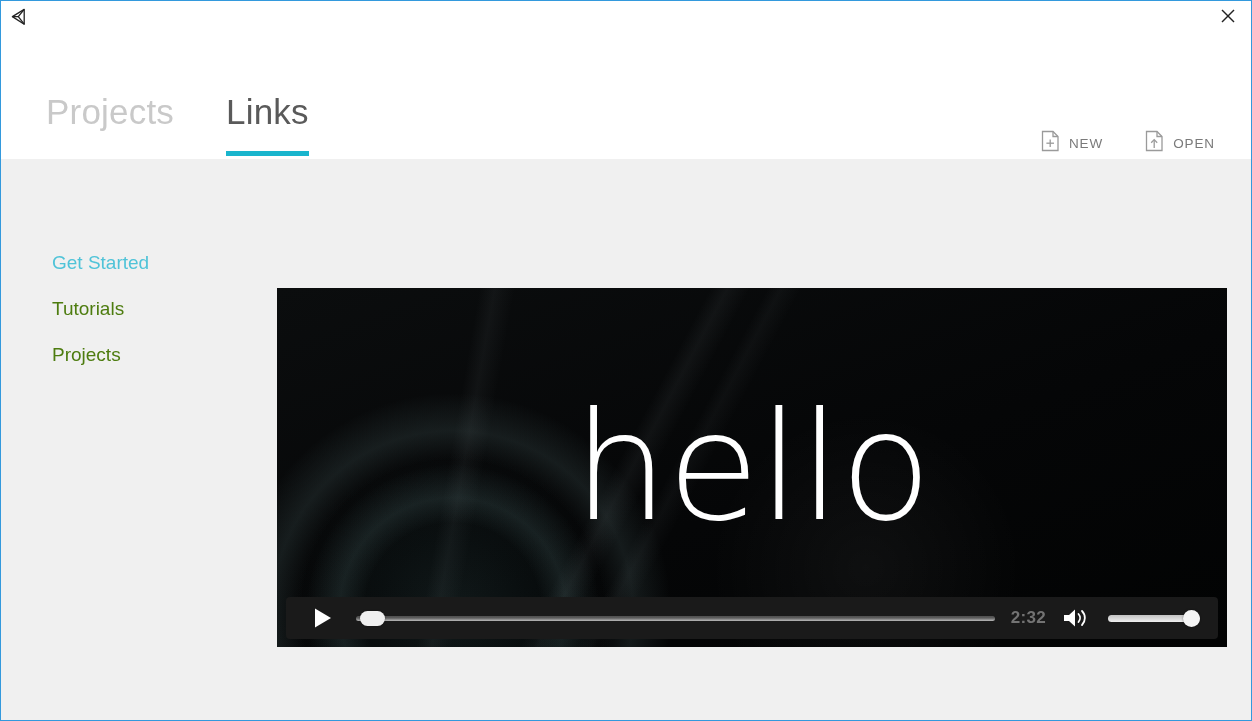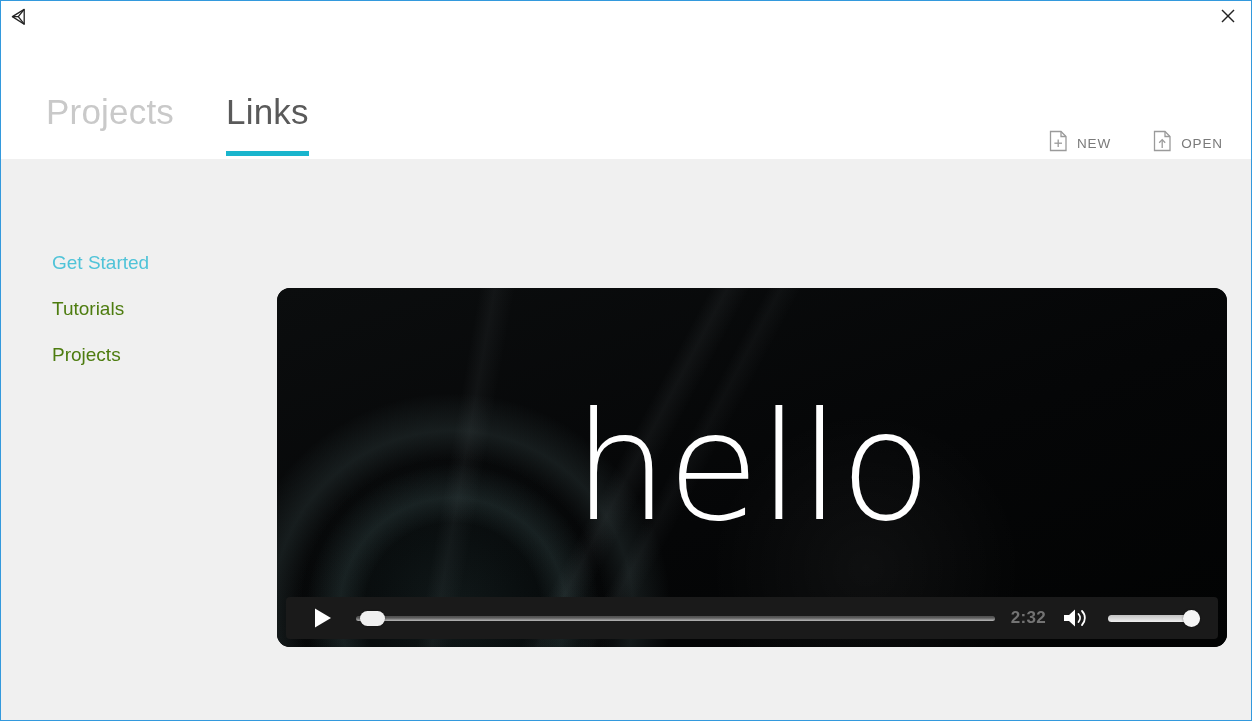--- a/index.html
+++ b/index.html
@@ -82,21 +82,21 @@
     content: "";
     position: absolute;
     left: 0; right: 0;
     bottom: 0;
     height: 5px;
     background: #19b5cd;
   }
 
   .header-actions {
     position: absolute;
-    right: 28px;
+    right: 36px;
     top: 98px;
     display: flex;
     align-items: flex-end;
   }
   .action {
     display: flex;
     align-items: center;
     margin-left: 42px;
     cursor: pointer;
     user-select: none;
@@ -139,21 +139,20 @@
 
   
   .video {
     position: absolute;
     left: 276px;
     top: 84px;
     width: 950px;
     height: 359px;
     background: #050505;
     overflow: hidden;
-    border-radius: 13px;
   }
   .video-stage {
     position: absolute;
     left: 0; top: 0; right: 0; bottom: 0;
     background:
       radial-gradient(circle at 18.5% 90%, rgba(120,190,190,0.10) 0%, rgba(80,150,150,0.055) 9%, rgba(0,0,0,0) 19%),
       radial-gradient(circle at 18.5% 90%, rgba(0,0,0,0) 10.5%, rgba(150,205,205,0.115) 13.5%, rgba(0,0,0,0) 17.5%),
       radial-gradient(circle at 18.5% 90%, rgba(0,0,0,0) 18%, rgba(160,210,210,0.10) 21.5%, rgba(0,0,0,0) 26%),
       radial-gradient(circle at 62% 78%, rgba(255,255,255,0.045) 0%, rgba(0,0,0,0) 24%),
       linear-gradient(118deg, rgba(0,0,0,0) 38%, rgba(190,205,210,0.055) 39.5%, rgba(0,0,0,0) 41.5%),

